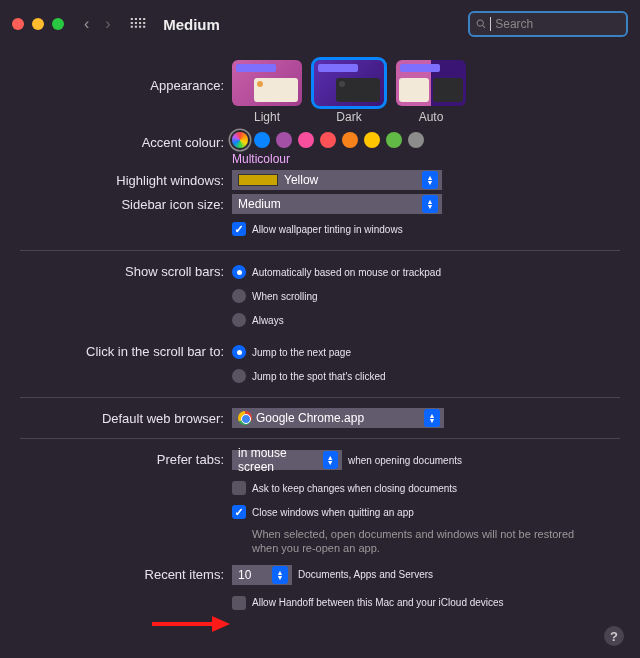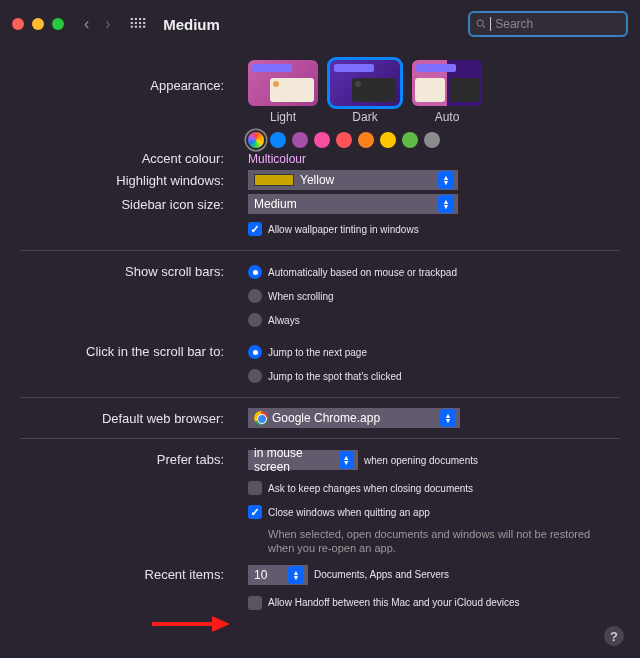--- a/index.html
+++ b/index.html
@@ -49,21 +49,20 @@
   .search-wrap input::placeholder{color:#888;}
   .caret { width:1px; height:14px; background:#ccc; animation:blink 1s infinite;}
   @keyframes blink{50%{opacity:0;}}
 
   .content { padding: 12px 20px 20px 20px; }
 
   .row {
     display:flex;
     align-items: flex-start;
     margin-bottom: 4px;
-    gap: 16px;
   }
   .label {
     width: 212px;
     text-align: right;
     padding-right: 8px;
     color:#e8e2ee;
     padding-top:3px;
   }
   .ctrl { flex:1; display:flex; flex-direction:column; gap:2px; }
   .ctrl-line { display:flex; align-items:center; gap:6px; min-height:22px;}
@@ -198,21 +197,21 @@
               <div class="topbar"></div>
               <div class="mini-window l"></div>
               <div class="mini-window r"></div>
             </div>
           <span>Auto</span>
         </div>
       </div>
     </div>
   </div>
 
-  <div class="row" style="margin-top:8px;align-items:flex-end;">
+  <div class="row" style="margin-top:8px;">
     <div class="label">Accent colour:</div>
     <div class="ctrl">
       <div class="accent-row">
         <div class="ac multi sel"></div>
         <div class="ac" style="background:#0a84ff"></div>
         <div class="ac" style="background:#a550a7"></div>
         <div class="ac" style="background:#f74f9e"></div>
         <div class="ac" style="background:#ff5257"></div>
         <div class="ac" style="background:#f7821b"></div>
         <div class="ac" style="background:#ffc600"></div>

